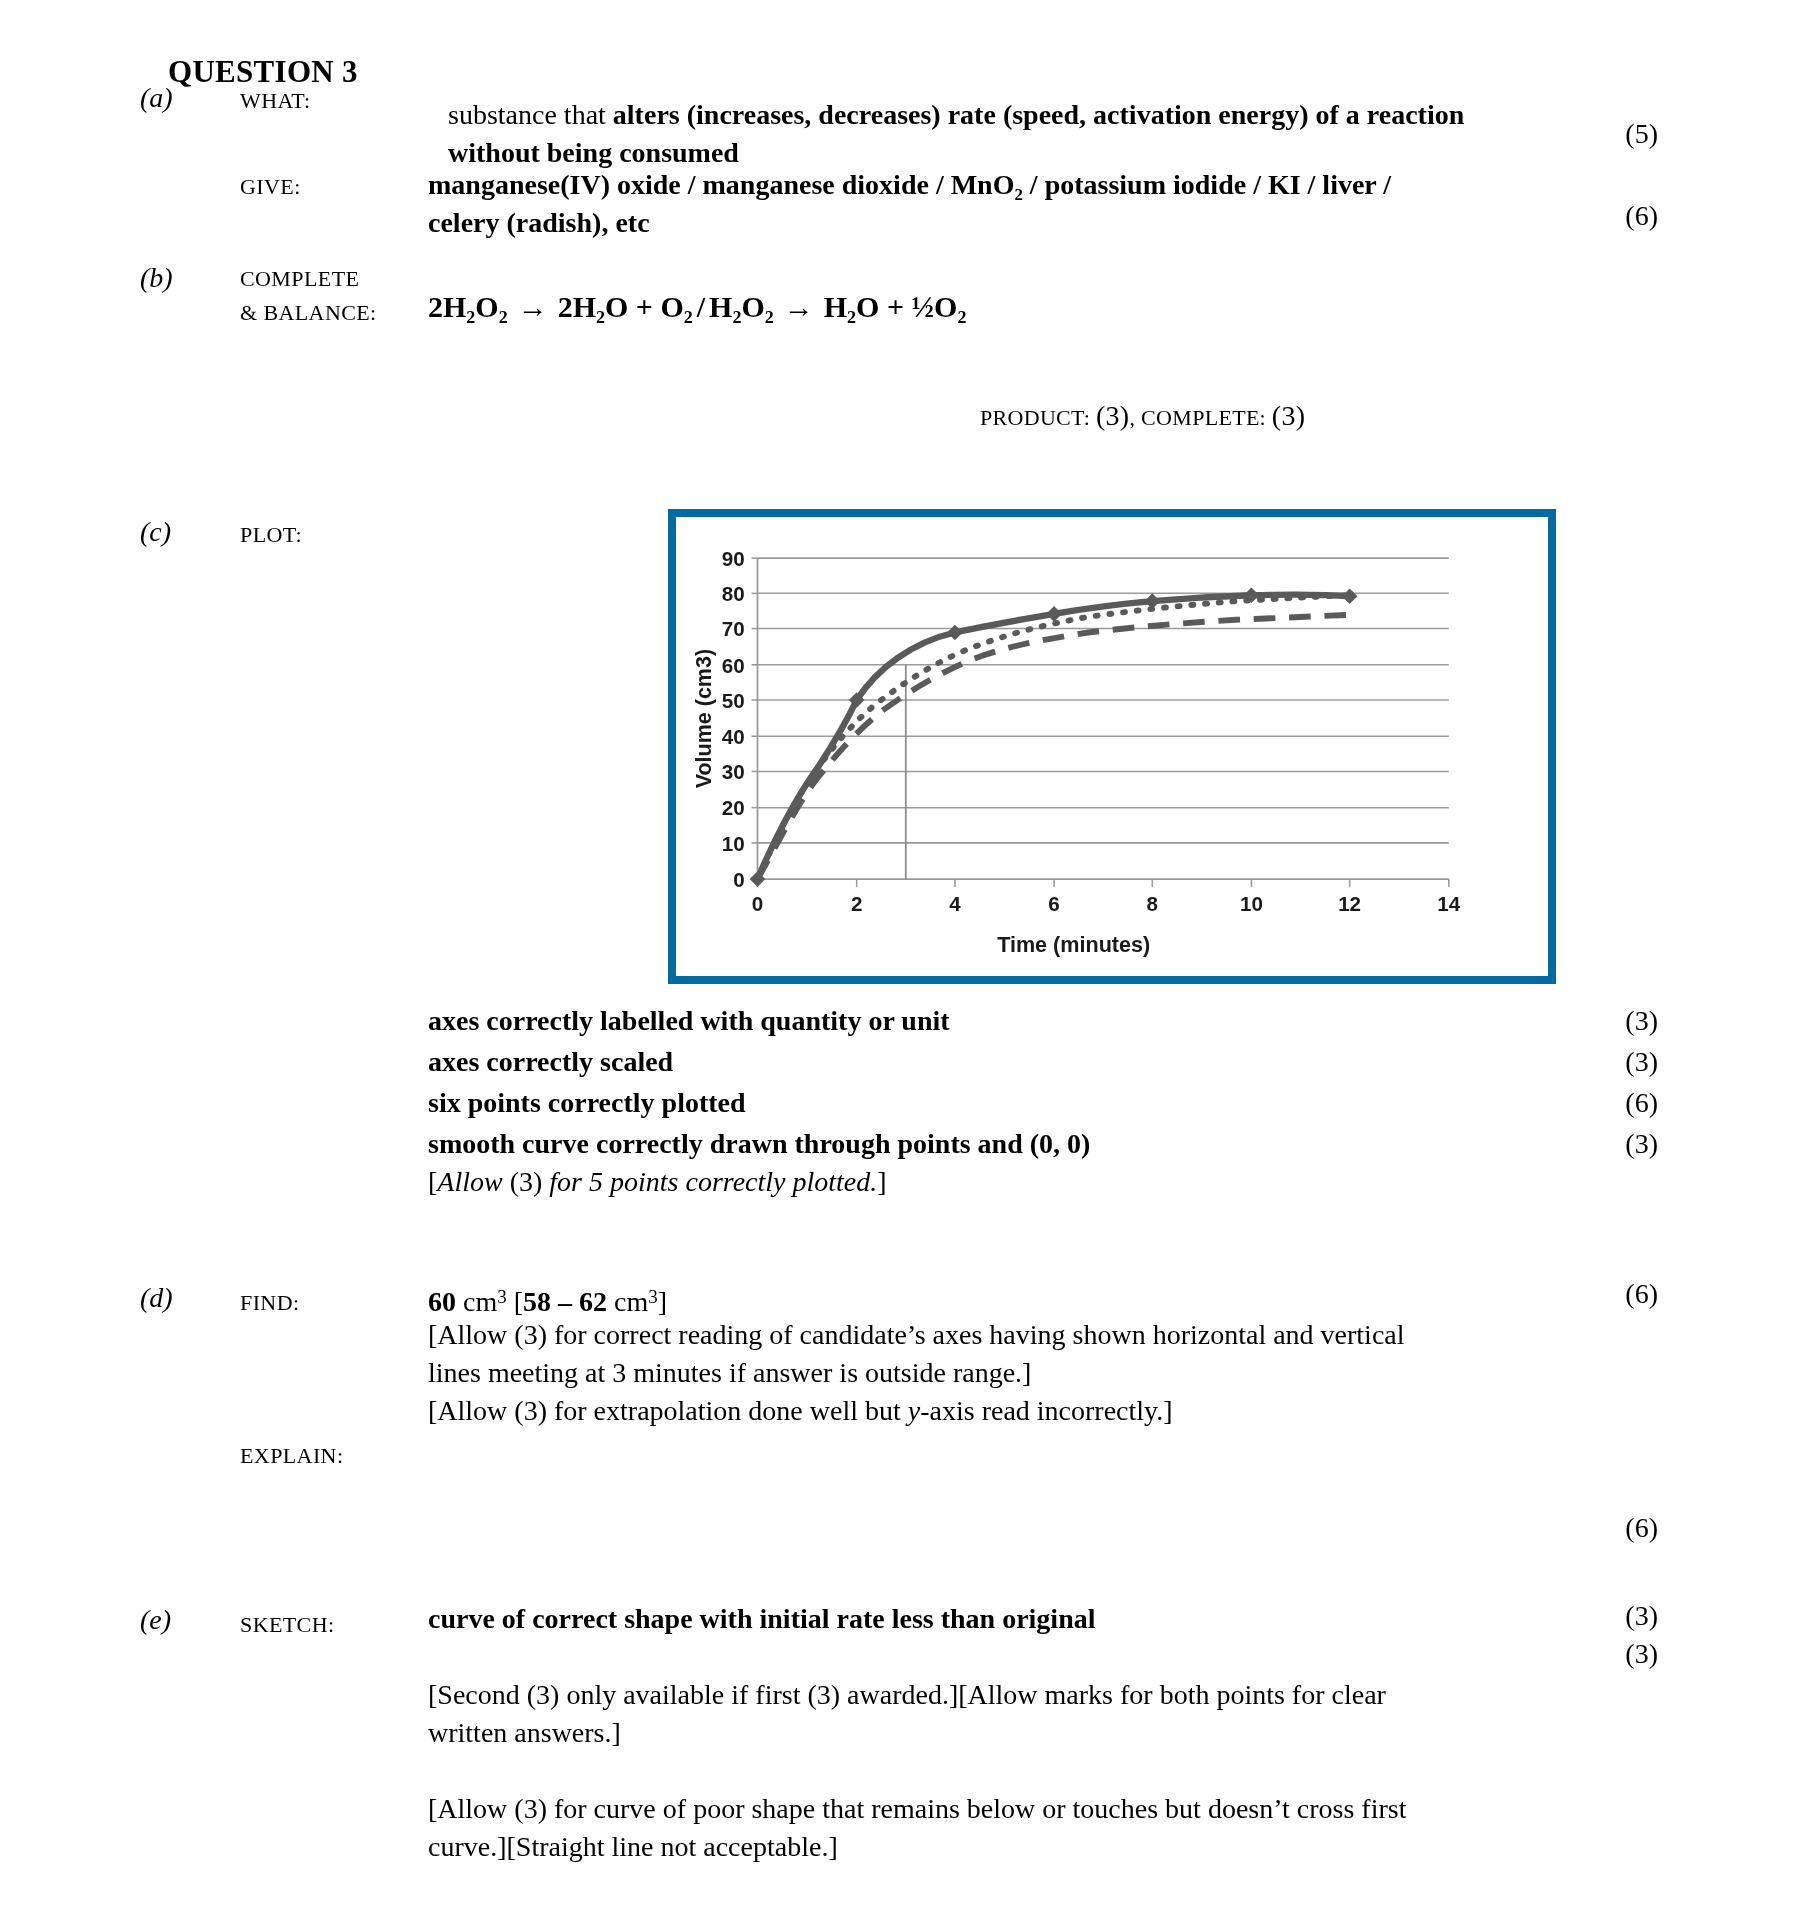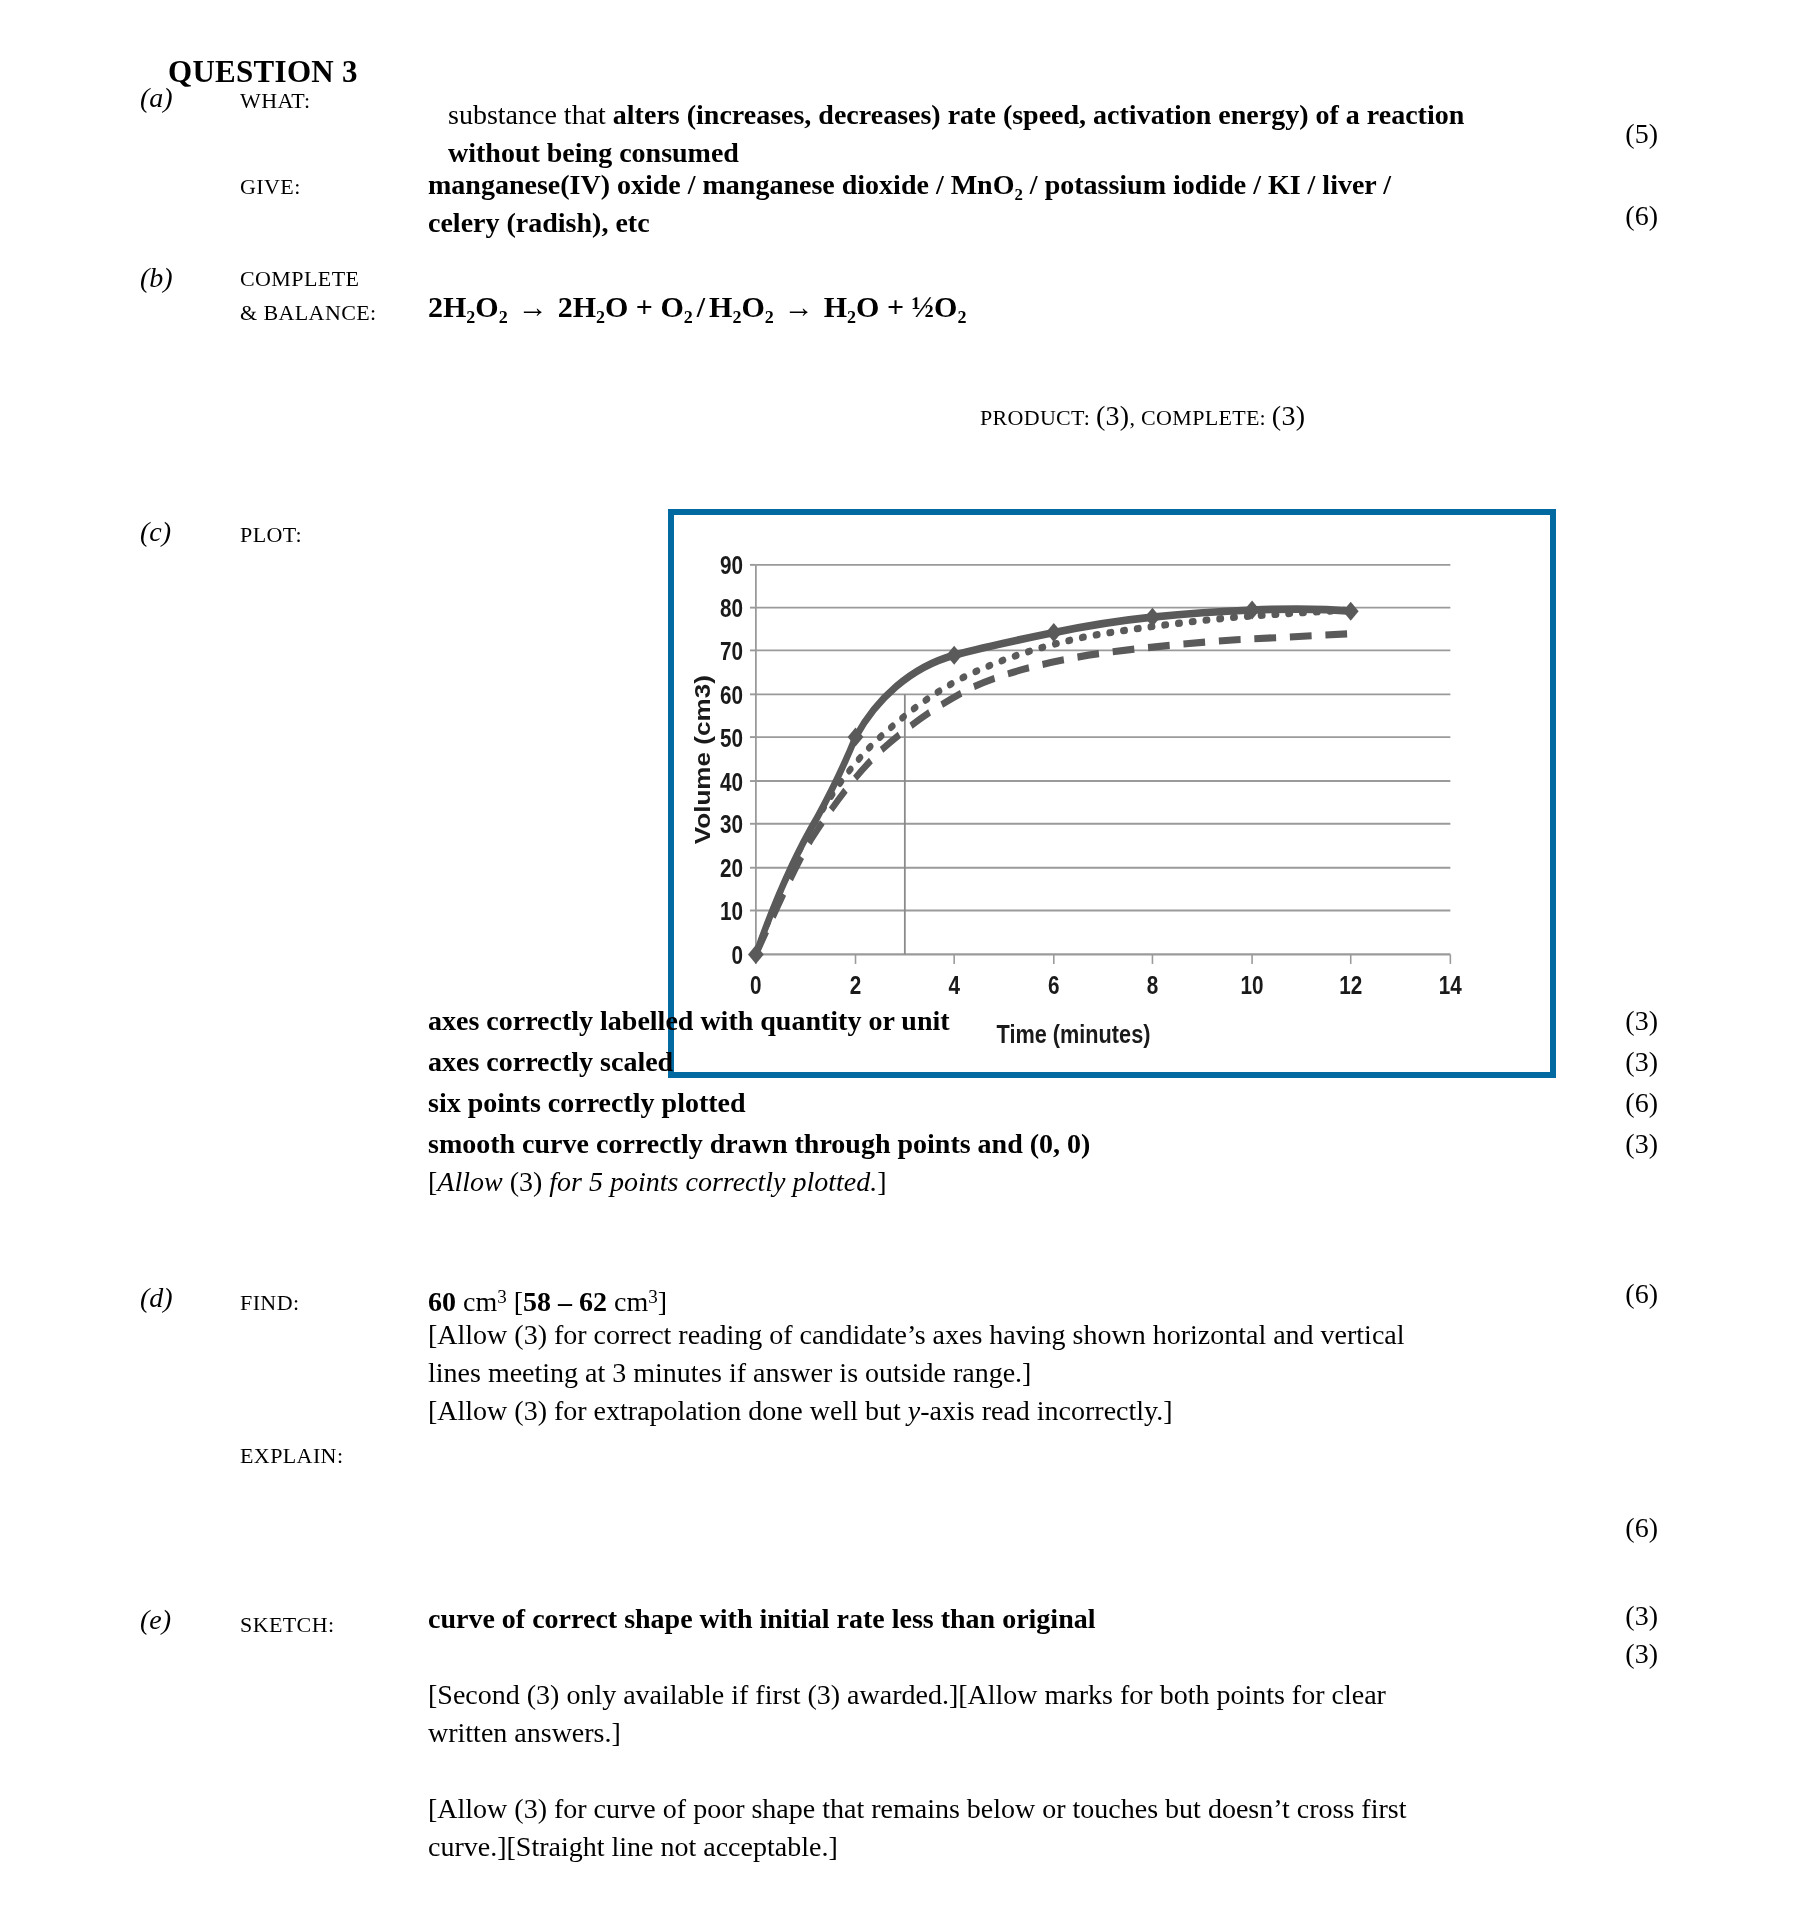--- a/index.html
+++ b/index.html
@@ -79,22 +79,22 @@
     white-space: nowrap;
   }
   .prodbal .big { font-size: 28px; font-variant: normal; }
 
   
   .chart-box {
     position: absolute;
     left: 668px;
     top: 509px;
     width: 888px;
-    height: 569px;
-    border: 6px solid #0369a1;
+    height: 475px;
+    border: 8px solid #0369a1;
     background: #fff;
     box-sizing: border-box;
   }
   .chart-svg { display: block; width: 100%; height: 100%; }
 
   
   .eqn {
     position: absolute;
     left: 428px;
     top: 355px;

